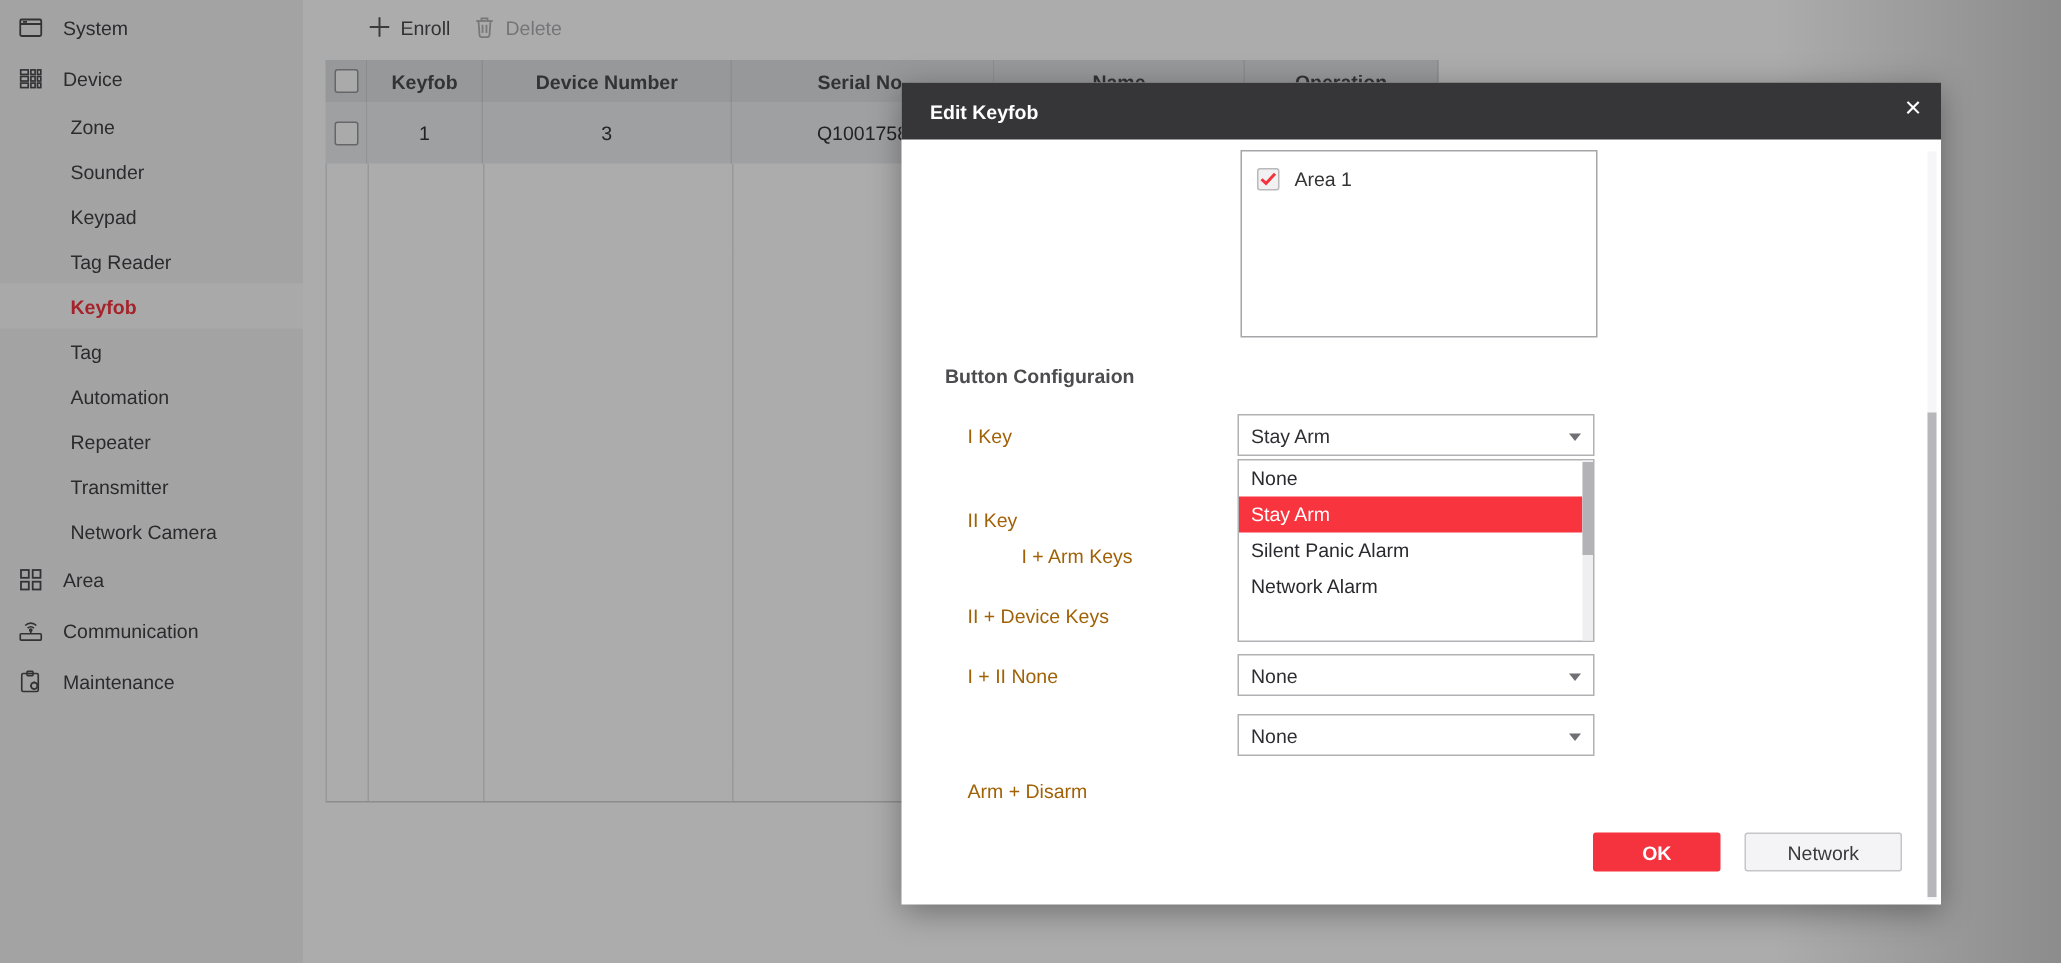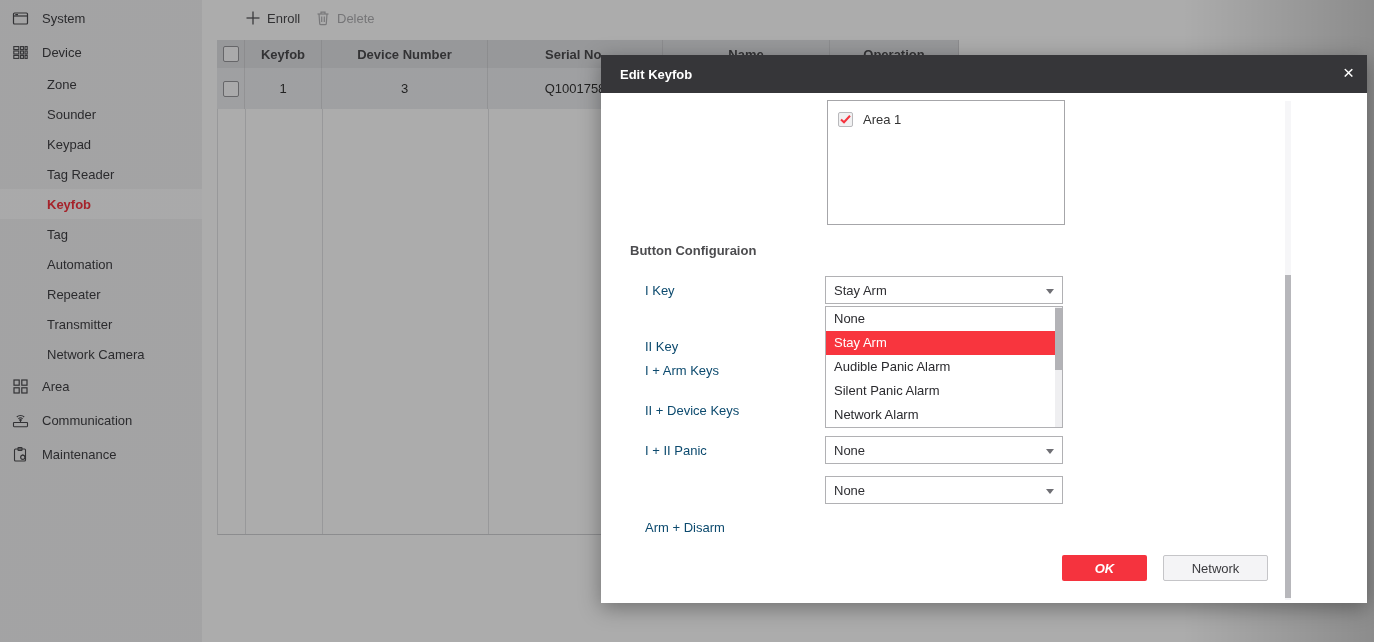--- a/index.html
+++ b/index.html
@@ -26,44 +26,44 @@
       justify-content:center;border-right:1px solid #cfd0d3;box-sizing:border-box;}
   .td{background:#ecedf0;display:flex;align-items:center;justify-content:center;
       border-right:1px solid #d8d9dc;box-sizing:border-box;overflow:hidden;white-space:nowrap;}
   .tbody{flex:1;display:flex;border-bottom:1px solid #cfd0d3;border-left:1px solid #e1e2e4;box-sizing:border-box;}
   .tcol{height:100%;border-right:1px solid #e1e2e4;box-sizing:border-box;}
   .checkbox{width:14px;height:14px;border:1px solid #97979b;border-radius:2px;background:#fcfcfd;cursor:pointer;}
   
   .overlay{position:absolute;inset:0;z-index:10;pointer-events:none;
            background:linear-gradient(to right,rgba(0,0,0,0.325) 0%,rgba(0,0,0,0.325) 86%,rgba(0,0,0,0.45) 100%);}
   
-  .modal{position:absolute;left:601px;top:55px;width:766px;height:548px;background:#fff;z-index:20;
+  .modal{position:absolute;left:601px;top:55px;width:693px;height:548px;background:#fff;z-index:20;
          box-shadow:0 5px 20px rgba(0,0,0,0.35);}
   .modal-header{height:38px;background:#363639;position:relative;display:flex;align-items:center;}
   .modal-title{color:#ffffff;font-weight:bold;margin-left:19px;}
   .modal-close{position:absolute;right:13px;top:7px;color:#ffffff;font-size:19px;line-height:22px;cursor:pointer;}
   .area-box{position:absolute;left:226px;top:45px;width:238px;height:125px;border:1px solid #a6a6a9;box-sizing:border-box;}
   .area-row{position:absolute;left:10px;top:11px;display:flex;align-items:flex-start;gap:10px;cursor:pointer;}
   .area-check{width:15px;height:15px;border:1px solid #b9b9bc;background:#f1f1f2;border-radius:2px;
               box-sizing:border-box;display:flex;align-items:center;justify-content:center;}
   .section-title{position:absolute;left:29px;top:188px;font-weight:bold;color:#4c4c4f;}
-  .form-label{position:absolute;left:44px;color:#0c4a6e;}
+  .form-label{position:absolute;left:44px;color:#a16207;}
   .select{position:absolute;left:224px;width:238px;height:28px;border:1px solid #b1b1b4;box-sizing:border-box;
           background:#fff;display:flex;align-items:center;padding-left:8px;cursor:pointer;color:#2f2f33;}
   .caret{position:absolute;right:8px;top:12px;width:0;height:0;border-left:4px solid transparent;
          border-right:4px solid transparent;border-top:5px solid #6f6f74;}
   .dropdown{position:absolute;left:224px;top:251px;width:238px;height:122px;background:#fff;
             border:1px solid #b1b1b4;box-sizing:border-box;z-index:5;}
   .dd-item{height:24px;line-height:24px;padding-left:8px;width:229px;box-sizing:border-box;
            color:#2a2a2e;cursor:pointer;}
   .dd-item.sel{color:#ffffff;}
   .dd-scroll{position:absolute;right:0;top:0;width:7px;height:120px;background:#efeff1;cursor:pointer;}
   .dd-thumb{position:absolute;right:0;top:1px;width:7px;height:62px;background:#b3b3b7;}
   .ok-btn{position:absolute;left:461px;top:500px;width:85px;height:26px;border-radius:2px;color:#fff;
-          font-weight:bold;display:flex;align-items:center;justify-content:center;cursor:pointer;font-style:italic;}
+          font-weight:bold;display:flex;align-items:center;justify-content:center;cursor:pointer;}
   .cancel-btn{position:absolute;left:562px;top:500px;width:105px;height:26px;border-radius:2px;background:#f4f4f6;
           border:1px solid #c5c5c8;box-sizing:border-box;color:#3a3a3e;display:flex;align-items:center;
           justify-content:center;cursor:pointer;}
   .modal-scroll-track{position:absolute;left:684px;top:46px;width:6px;height:499px;background:#f6f6f8;cursor:pointer;}
   .modal-scroll-thumb{position:absolute;left:684px;top:220px;width:6px;height:323px;background:#b7b7bb;cursor:pointer;}
 </style>
 </head>
 <body>
 
 <div class="stage">
@@ -253,38 +253,37 @@
 
     <div class="section-title">Button Configuraion</div>
 
     <div id="formRows">
         <div class="form-label" style="top: 228px;">I Key</div>
         <div class="select" style="top: 221px;">
           <span>Stay Arm</span>
           <span class="caret"></span>
         </div>
         <div class="form-label" style="top: 268px; margin-top: 16px;">II Key</div>
-        <div class="form-label" style="top: 308px;">I + Arm Keys</div>
+        <div class="form-label" style="top: 308px; margin-left: 36px;">I + Arm Keys</div>
         <div class="form-label" style="top: 348px;">II + Device Keys</div>
-        <div class="form-label" style="top: 388px;">I + II Panic</div>
+        <div class="form-label" style="top: 388px;">I + II None</div>
         <div class="select" style="top: 381px;">
           <span>None</span>
           <span class="caret"></span>
         </div>
         <div class="form-label" style="top: 428px; margin-top: 37px;">Arm + Disarm</div>
         <div class="select" style="top: 421px;">
           <span>None</span>
           <span class="caret"></span>
         </div>
       </div>
 
     <div class="dropdown" id="dropdown">
       <div class="dd-item">None</div>
         <div class="dd-item sel" style="background: rgb(248, 53, 62);">Stay Arm</div>
-        <div class="dd-item">Audible Panic Alarm</div>
         <div class="dd-item">Silent Panic Alarm</div>
         <div class="dd-item">Network Alarm</div>
         <div class="dd-scroll">
         <div class="dd-thumb"></div>
       </div>
     </div>
 
     <div class="ok-btn" id="okBtn" style="background: rgb(245, 51, 62);">OK</div>
     <div class="cancel-btn">Network</div>
 

